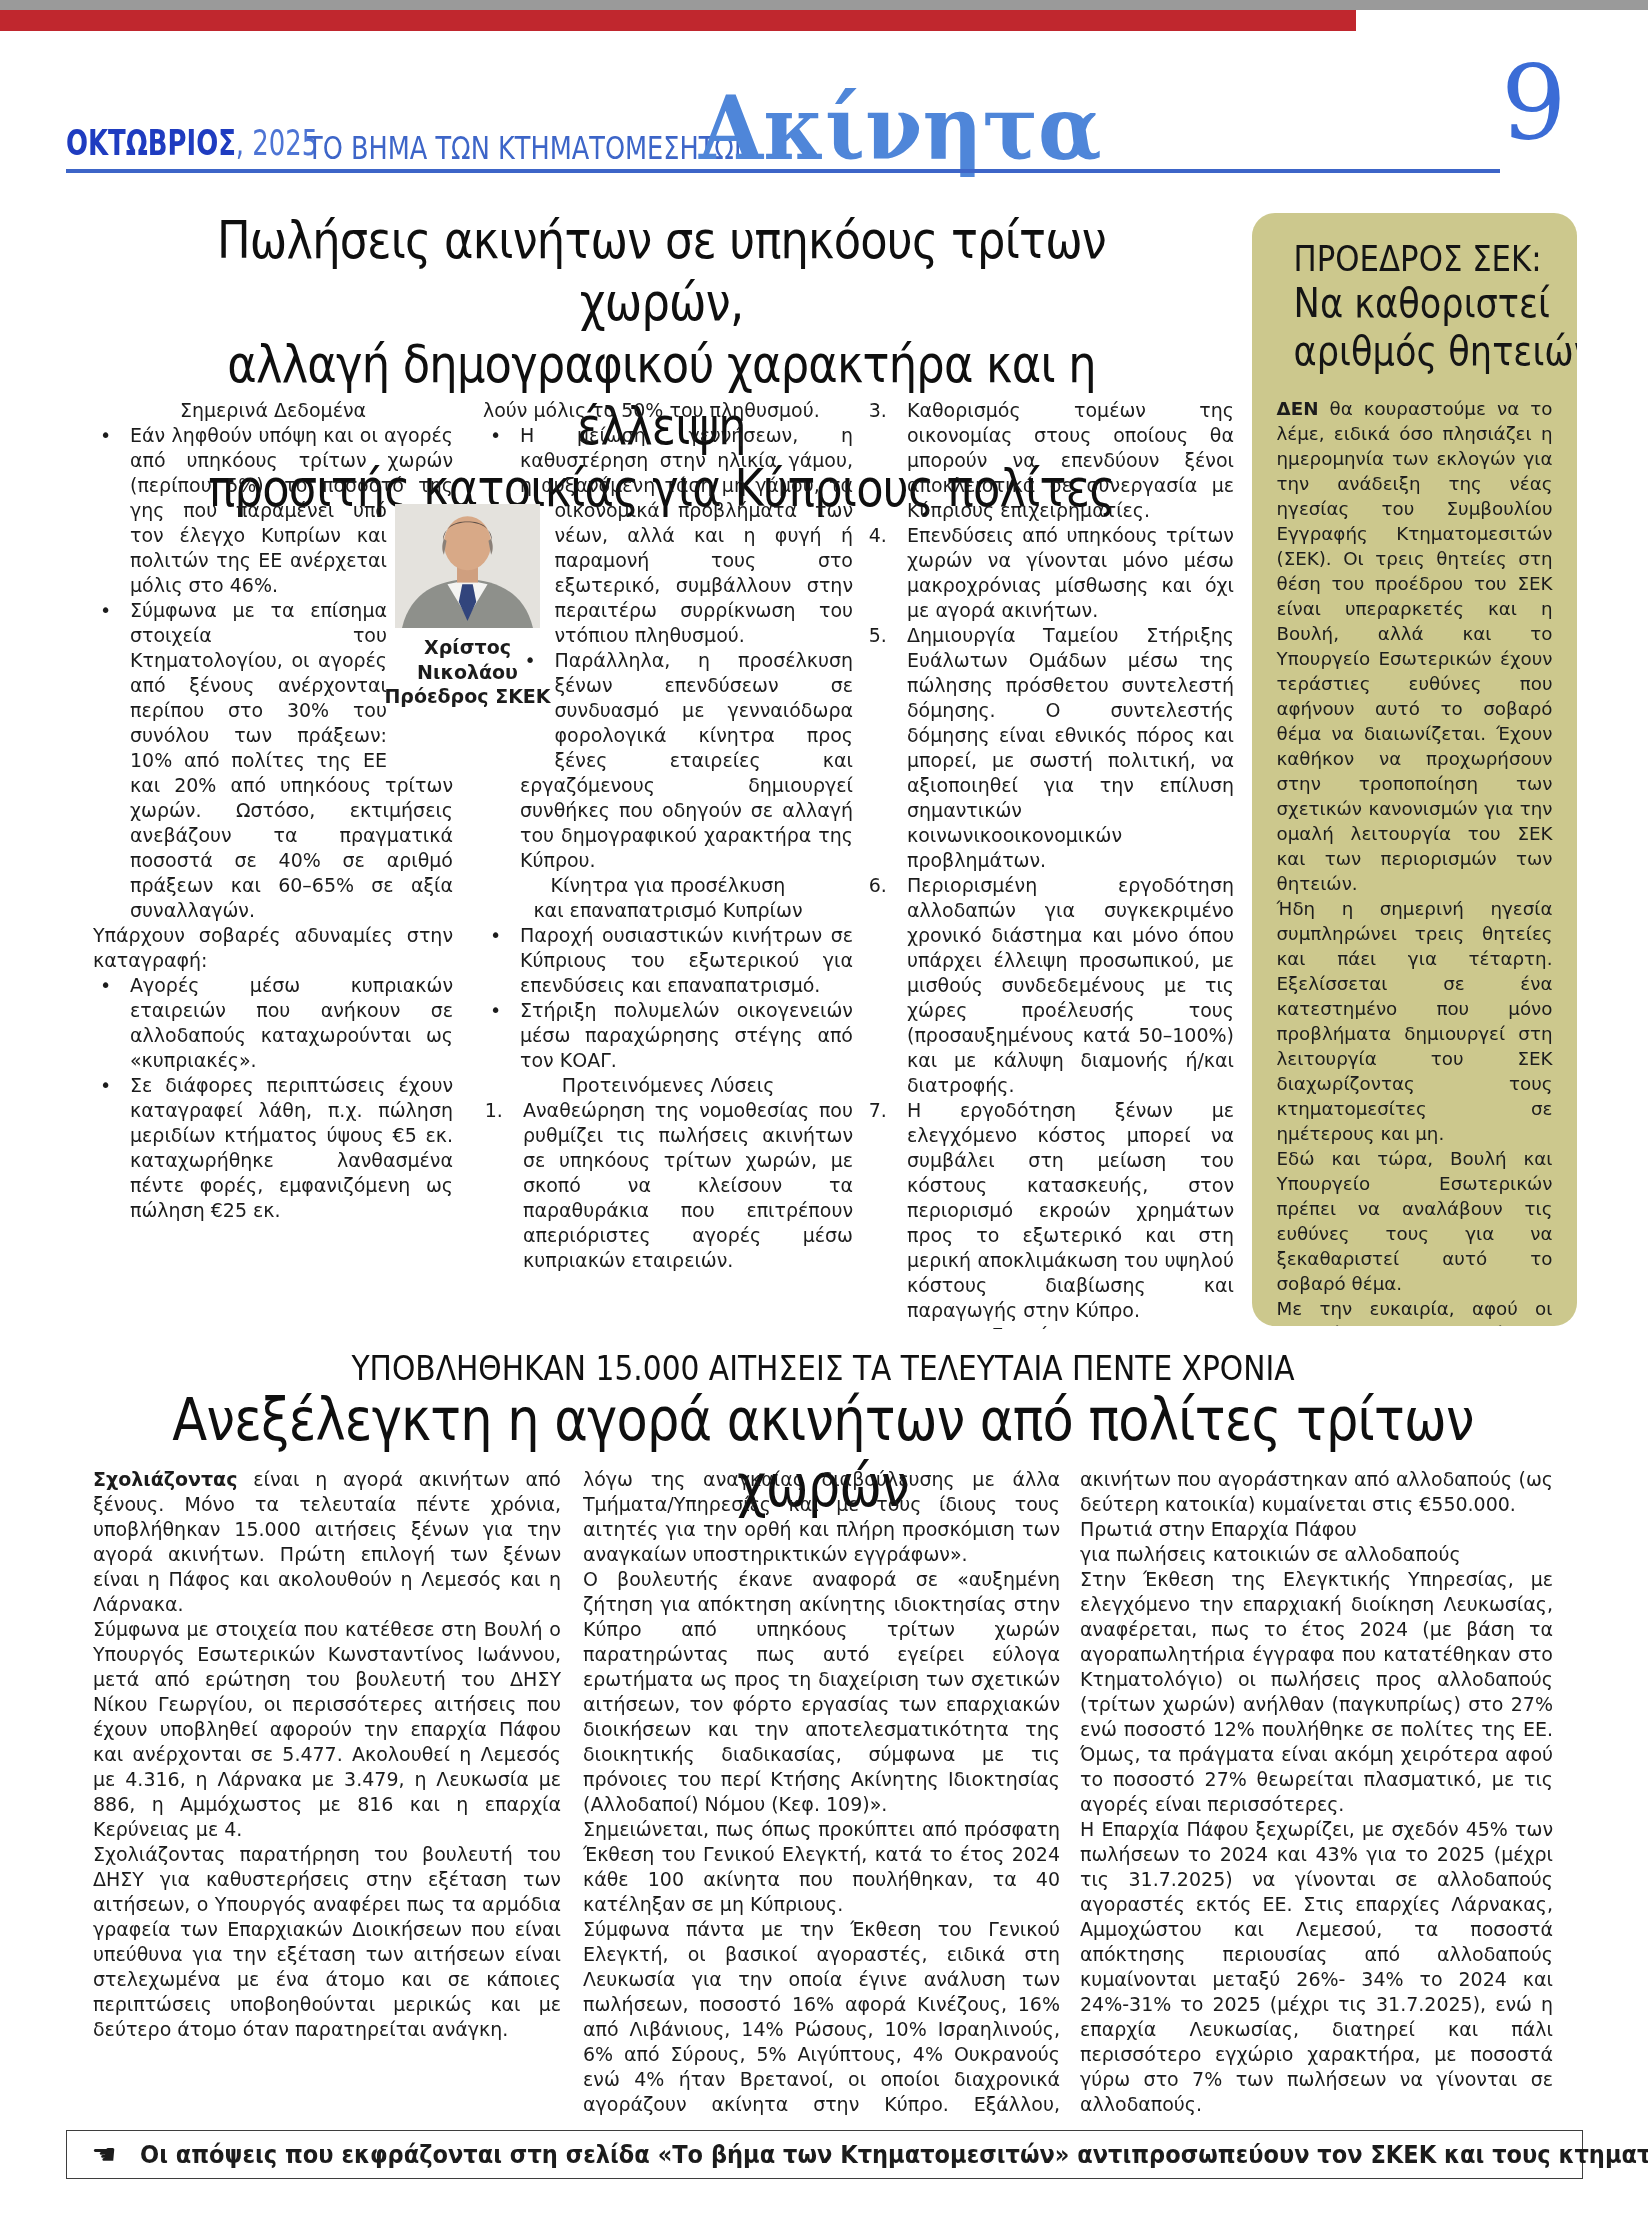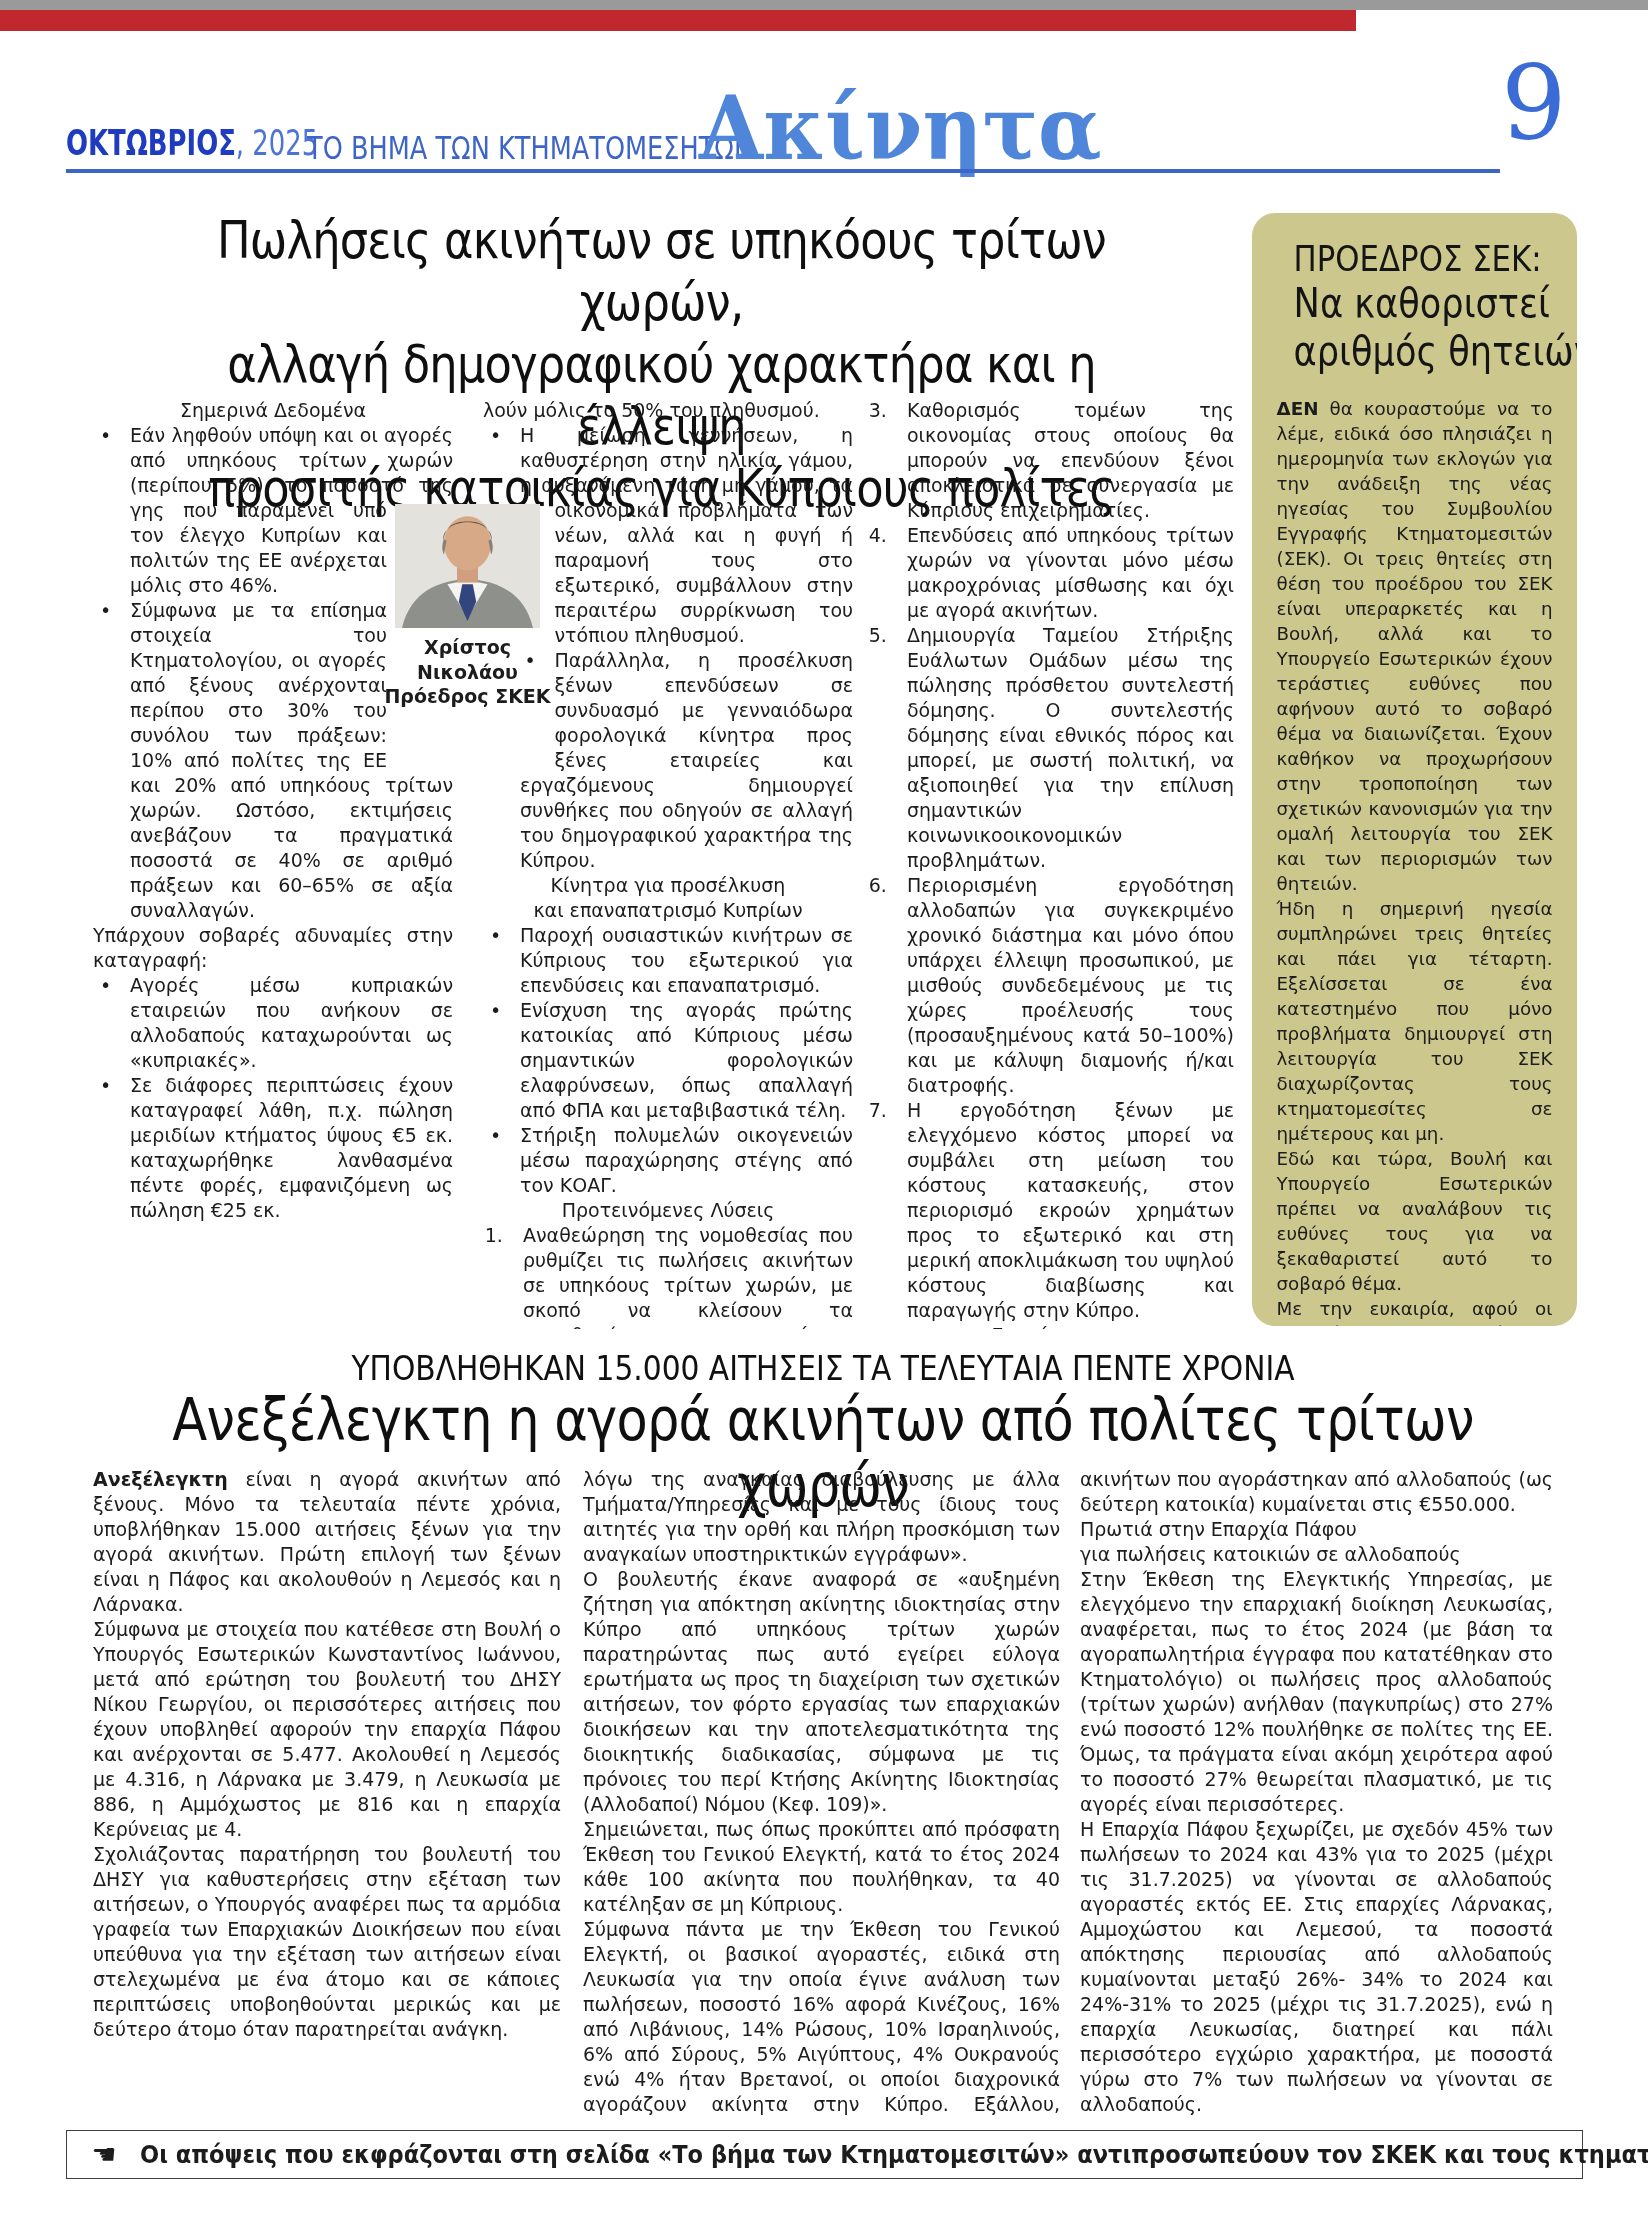--- a/index.html
+++ b/index.html
@@ -134,21 +134,20 @@
   </div>
 
   <div class="abs art1col c2">
     <div class="spacer-l"></div>
     <div class="para">λούν μόλις το 50% του πληθυσμού.</div>
     <div class="para bullet">Η μείωση γεννήσεων, η καθυστέρηση στην ηλικία γάμου, η αυξανόμενη τάση μη γάμου, τα οικονομικά προβλήματα των νέων, αλλά και η φυγή ή παραμονή τους στο εξωτερικό, συμβάλλουν στην περαιτέρω συρρίκνωση του ντόπιου πληθυσμού.</div>
     <div class="para bullet">Παράλληλα, η προσέλκυση ξένων επενδύσεων σε συνδυασμό με γενναιόδωρα φορολογικά κίνητρα προς ξένες εταιρείες και εργαζόμενους δημιουργεί συνθήκες που οδηγούν σε αλλαγή του δημογραφικού χαρακτήρα της Κύπρου.</div>
     <div class="para colhead">Κίνητρα για προσέλκυση</div>
     <div class="para colhead">και επαναπατρισμό Κυπρίων</div>
     <div class="para bullet">Παροχή ουσιαστικών κινήτρων σε Κύπριους του εξωτερικού για επενδύσεις και επαναπατρισμό.</div>
-    <div class="para bullet">Ενίσχυση της αγοράς πρώτης κατοικίας από Κύπριους μέσω σημαντικών φορολογικών ελαφρύνσεων, όπως απαλλαγή από ΦΠΑ και μεταβιβαστικά τέλη.</div>
     <div class="para bullet">Στήριξη πολυμελών οικογενειών μέσω παραχώρησης στέγης από τον ΚΟΑΓ.</div>
     <div class="para colhead">Προτεινόμενες Λύσεις</div>
     <div class="numlist">
       <div class="para numitem">Αναθεώρηση της νομοθεσίας που ρυθμίζει τις πωλήσεις ακινήτων σε υπηκόους τρίτων χωρών, με σκοπό να κλείσουν τα παραθυράκια που επιτρέπουν απεριόριστες αγορές μέσω κυπριακών εταιρειών.</div>
 
     </div>
   </div>
 
   <div class="abs art1col c3">
     <div class="numlist start3">
@@ -174,21 +173,21 @@
       <div class="para">Εδώ και τώρα, Βουλή και Υπουργείο Εσωτερικών πρέπει να αναλάβουν τις ευθύνες τους για να ξεκαθαριστεί αυτό το σοβαρό θέμα.</div>
       <div class="para">Με την ευκαιρία, αφού οι εκλογές πλησιάζουν, παραμένει σε εκκρεμότητα και η προσφυγή του ΣΚΕΚ εναντίον των προηγούμενων εκλογών. Τι γίνεται θα γίνουν οι επόμενες εκλογές και μετά θα εκδοθεί απόφαση;</div>
 
     </div>
   </aside>
 
   <div class="abs kicker">ΥΠΟΒΛΗΘΗΚΑΝ 15.000 ΑΙΤΗΣΕΙΣ ΤΑ ΤΕΛΕΥΤΑΙΑ ΠΕΝΤΕ ΧΡΟΝΙΑ</div>
   <div class="abs headline2">Ανεξέλεγκτη η αγορά ακινήτων από πολίτες τρίτων χωρών</div>
 
   <div class="abs art2col d1">
-    <div class="para"><span class="b">Ανεξέλεγκτη</span><span> είναι η αγορά ακινήτων από ξένους. Μόνο τα τελευταία πέντε χρόνια, υποβλήθηκαν 15.000 αιτήσεις ξένων για την αγορά ακινήτων. Πρώτη επιλογή των ξένων είναι η Πάφος και ακολουθούν η Λεμεσός και η Λάρνακα.</span></div>
+    <div class="para"><span class="b">Σχολιάζοντας</span><span> είναι η αγορά ακινήτων από ξένους. Μόνο τα τελευταία πέντε χρόνια, υποβλήθηκαν 15.000 αιτήσεις ξένων για την αγορά ακινήτων. Πρώτη επιλογή των ξένων είναι η Πάφος και ακολουθούν η Λεμεσός και η Λάρνακα.</span></div>
     <div class="para">Σύμφωνα με στοιχεία που κατέθεσε στη Βουλή ο Υπουργός Εσωτερικών Κωνσταντίνος Ιωάννου, μετά από ερώτηση του βουλευτή του ΔΗΣΥ Νίκου Γεωργίου, οι περισσότερες αιτήσεις που έχουν υποβληθεί αφορούν την επαρχία Πάφου και ανέρχονται σε 5.477. Ακολουθεί η Λεμεσός με 4.316, η Λάρνακα με 3.479, η Λευκωσία με 886, η Αμμόχωστος με 816 και η επαρχία Κερύνειας με 4.</div>
     <div class="para">Σχολιάζοντας παρατήρηση του βουλευτή του ΔΗΣΥ για καθυστερήσεις στην εξέταση των αιτήσεων, ο Υπουργός αναφέρει πως τα αρμόδια γραφεία των Επαρχιακών Διοικήσεων που είναι υπεύθυνα για την εξέταση των αιτήσεων είναι στελεχωμένα με ένα άτομο και σε κάποιες περιπτώσεις υποβοηθούνται μερικώς και με δεύτερο άτομο όταν παρατηρείται ανάγκη.</div>
 
   </div>
 
   <div class="abs art2col d2">
     <div class="para">λόγω της αναγκαίας διαβούλευσης με άλλα Τμήματα/Υπηρεσίες και με τους ίδιους τους αιτητές για την ορθή και πλήρη προσκόμιση των αναγκαίων υποστηρικτικών εγγράφων».</div>
     <div class="para">Ο βουλευτής έκανε αναφορά σε «αυξημένη ζήτηση για απόκτηση ακίνητης ιδιοκτησίας στην Κύπρο από υπηκόους τρίτων χωρών παρατηρώντας πως αυτό εγείρει εύλογα ερωτήματα ως προς τη διαχείριση των σχετικών αιτήσεων, τον φόρτο εργασίας των επαρχιακών διοικήσεων και την αποτελεσματικότητα της διοικητικής διαδικασίας, σύμφωνα με τις πρόνοιες του περί Κτήσης Ακίνητης Ιδιοκτησίας (Αλλοδαποί) Νόμου (Κεφ. 109)».</div>
     <div class="para">Σημειώνεται, πως όπως προκύπτει από πρόσφατη Έκθεση του Γενικού Ελεγκτή, κατά το έτος 2024 κάθε 100 ακίνητα που πουλήθηκαν, τα 40 κατέληξαν σε μη Κύπριους.</div>
     <div class="para">Σύμφωνα πάντα με την Έκθεση του Γενικού Ελεγκτή, οι βασικοί αγοραστές, ειδικά στη Λευκωσία για την οποία έγινε ανάλυση των πωλήσεων, ποσοστό 16% αφορά Κινέζους, 16% από Λιβάνιους, 14% Ρώσους, 10% Ισραηλινούς, 6% από Σύρους, 5% Αιγύπτους, 4% Ουκρανούς ενώ 4% ήταν Βρετανοί, οι οποίοι διαχρονικά αγοράζουν ακίνητα στην Κύπρο. Εξάλλου, ποσοστό 23% των ακινήτων αγοράστηκαν από πολίτες διαφόρων άλλων χωρών. Σε αυτές τις περιπτώσεις το ποσοστό ήταν κάτω του 2% από κάθε χώρα.</div>

